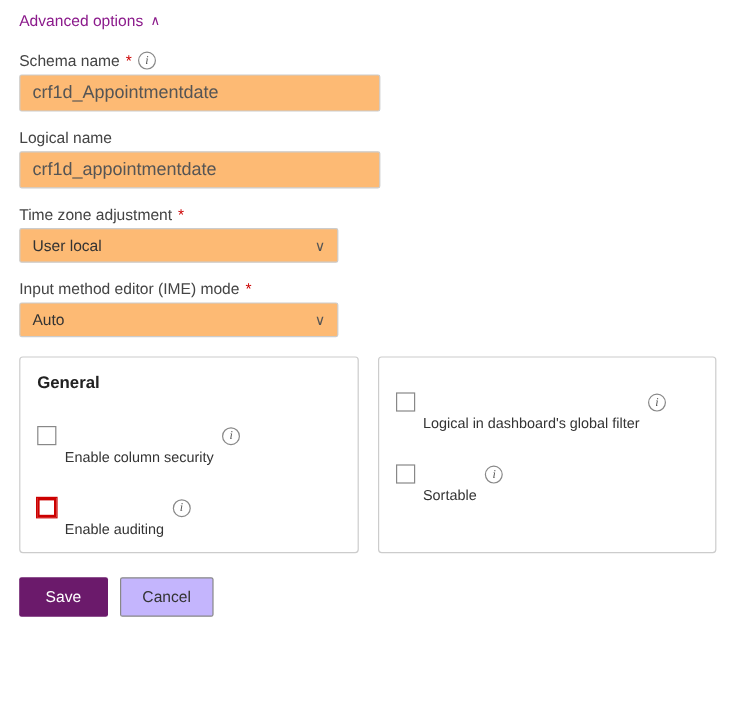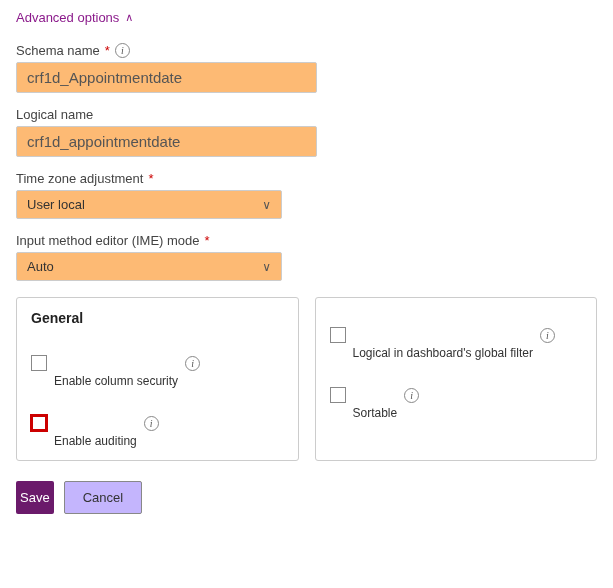--- a/index.html
+++ b/index.html
@@ -149,21 +149,21 @@
     .footer-buttons {
       display: flex;
       gap: 10px;
       margin-top: 10px;
     }
 
     .btn-save {
       background: #6b1a6b;
       color: #fff;
       border: none;
-      padding: 8px 4px;
+      padding: 8px 22px;
       font-size: 13px;
       border-radius: 2px;
       cursor: pointer;
       font-weight: 500;
     }
 
     .btn-cancel {
       background: #c4b5fd;
       color: #333;
       border: 1px solid #888;

